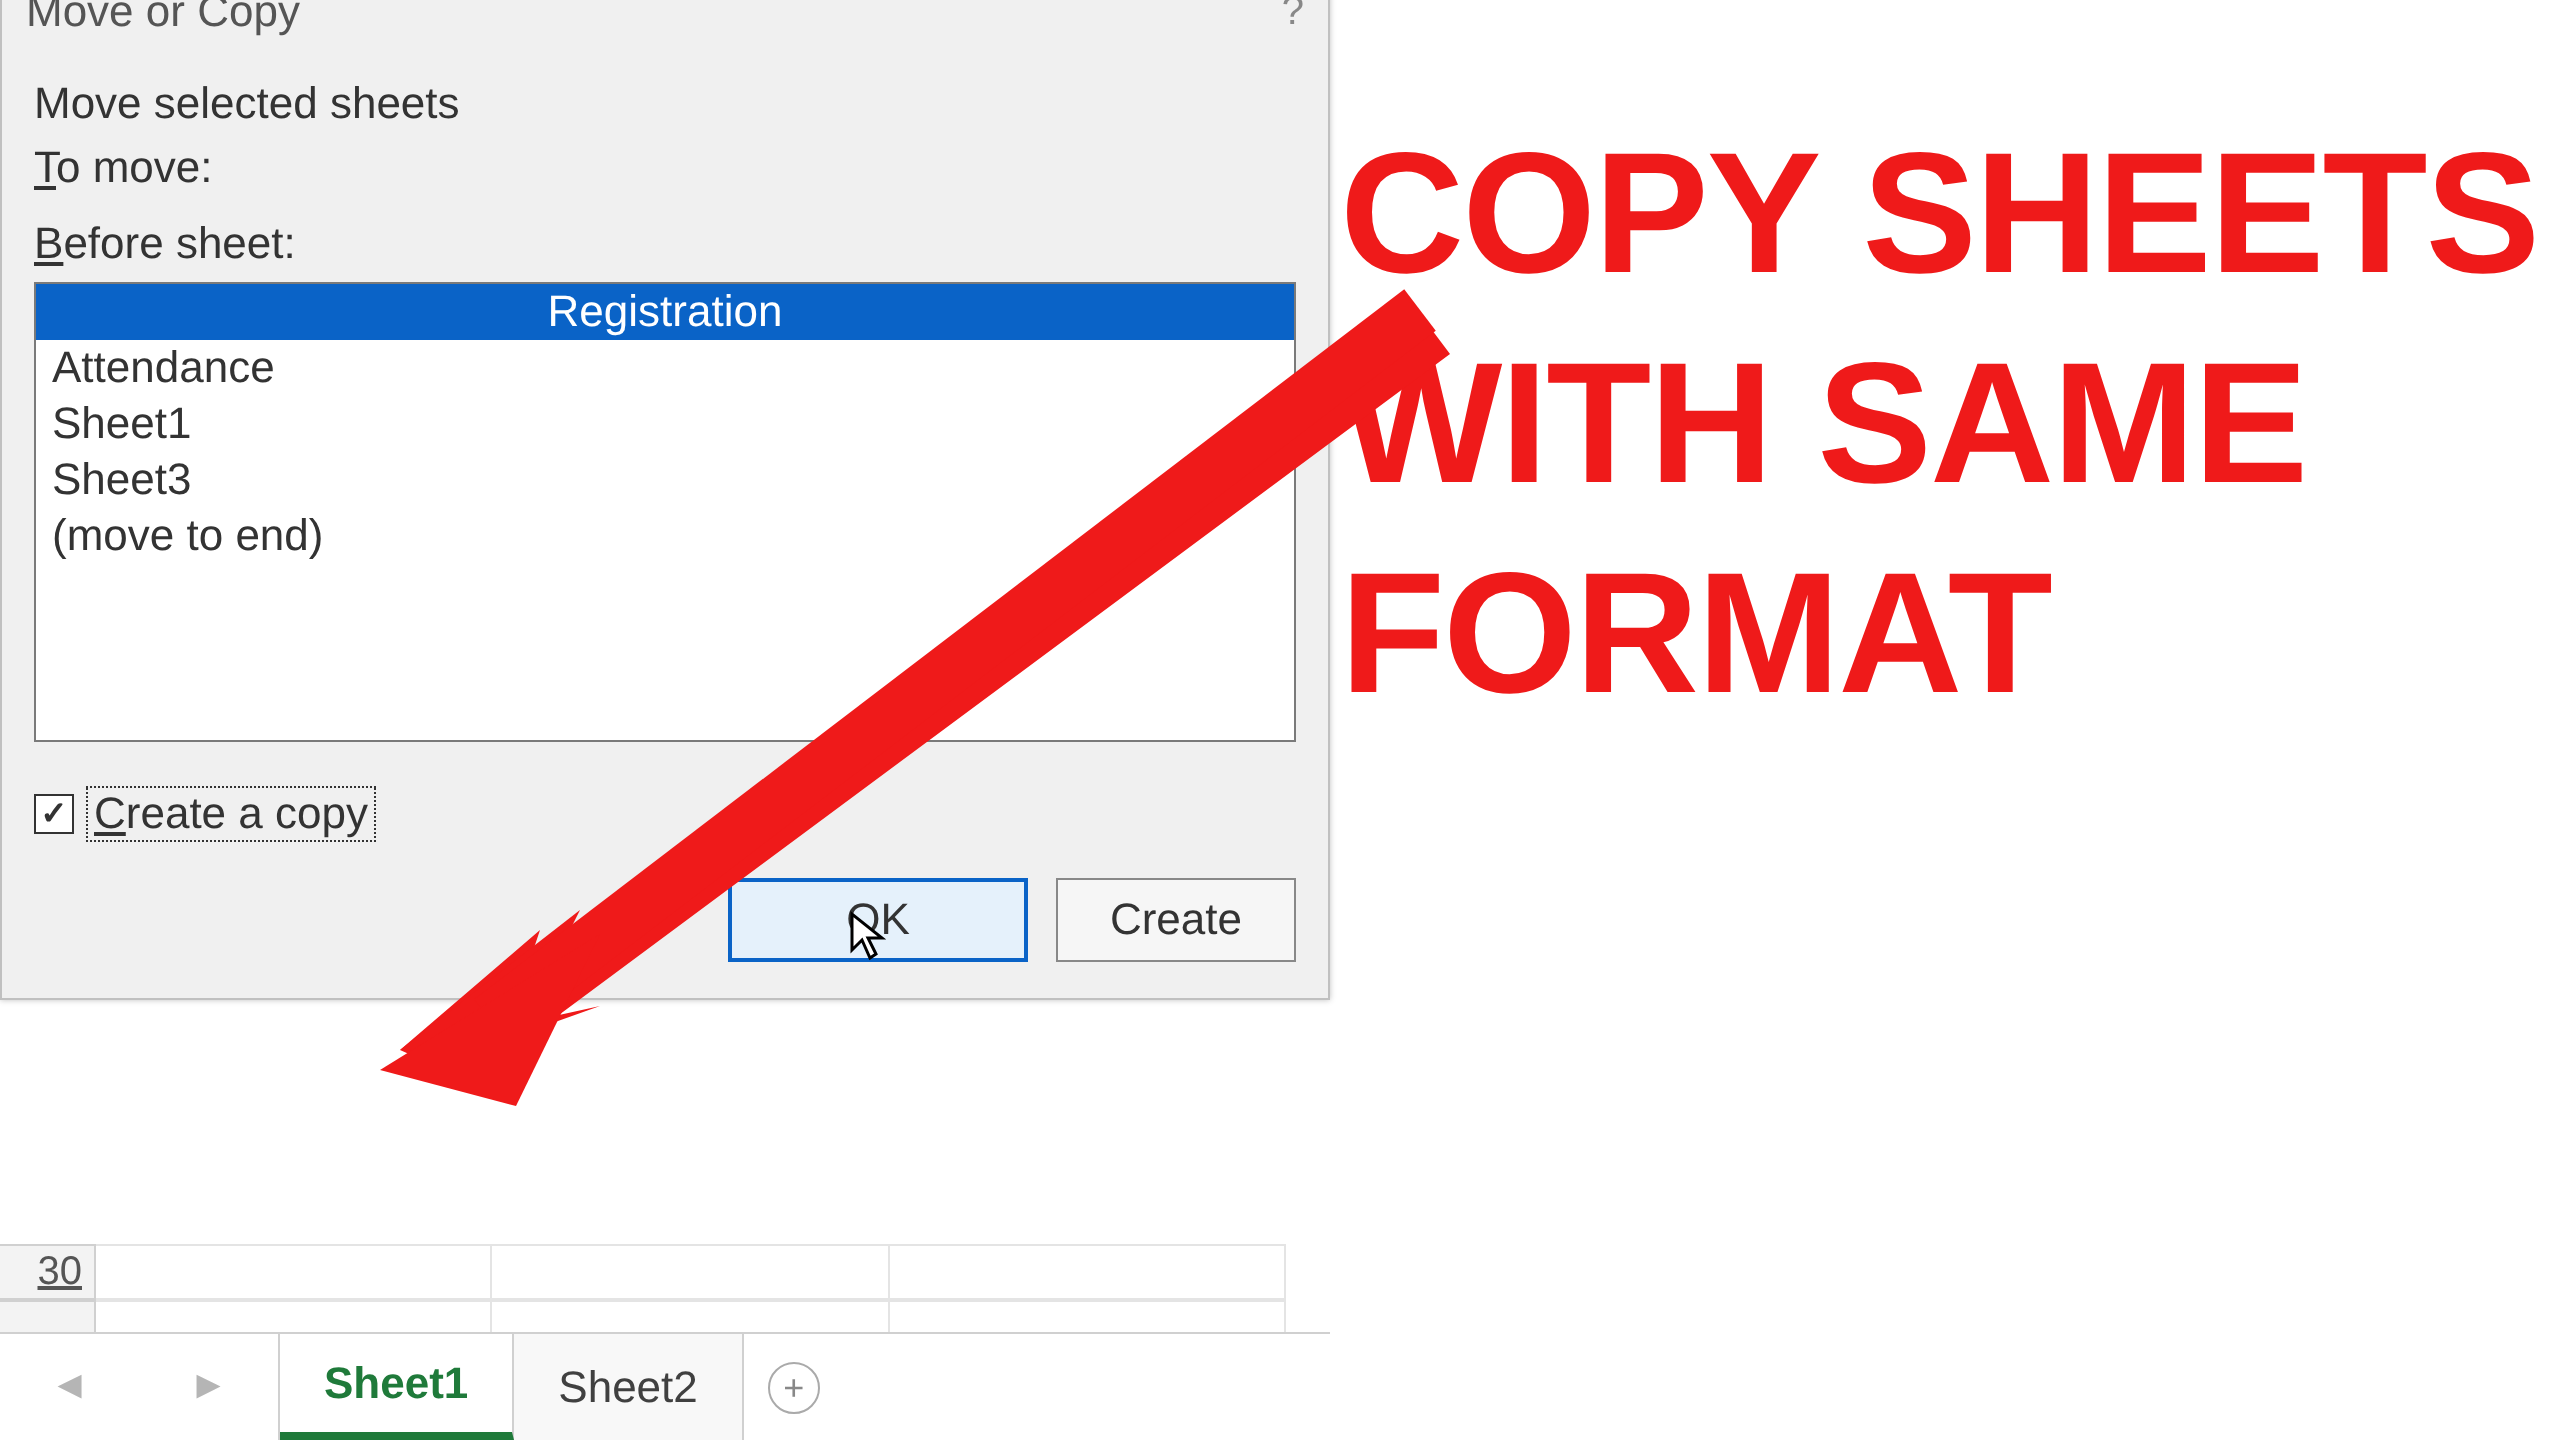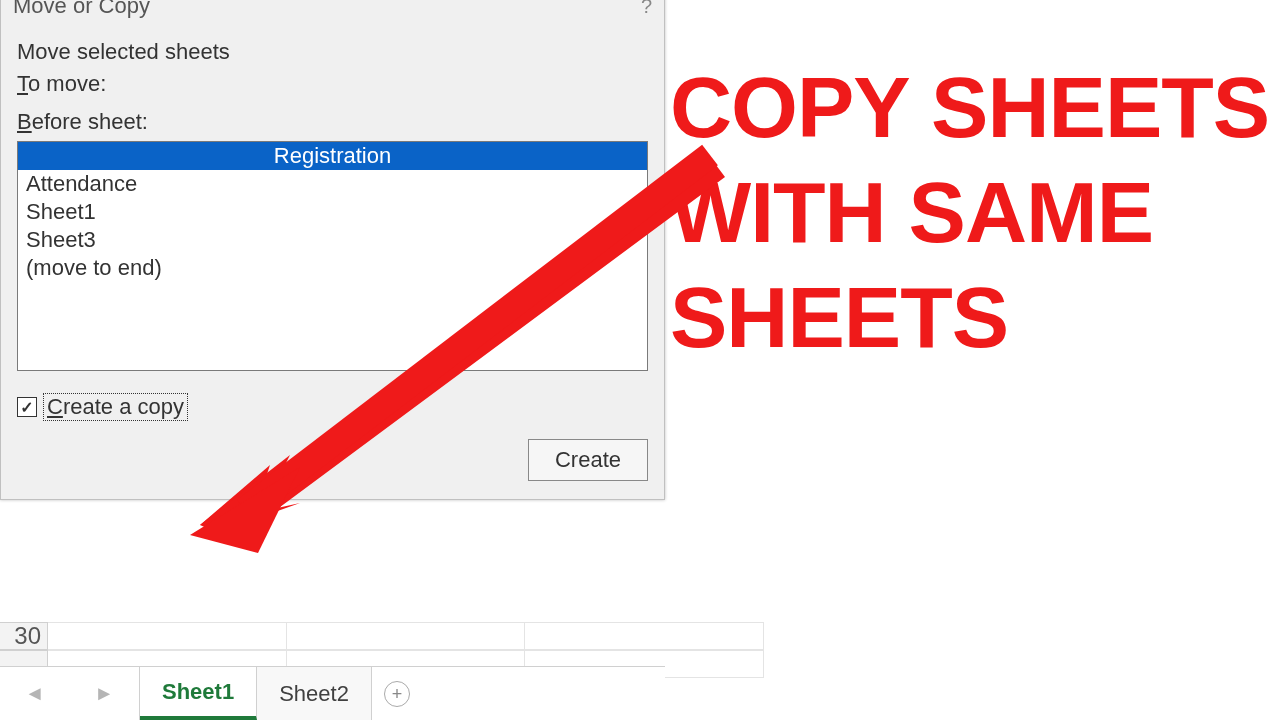--- a/index.html
+++ b/index.html
@@ -110,24 +110,25 @@
   .cursor-icon {
     position: absolute;
     left: 58px;
     top: 14px;
     pointer-events: none;
   }
   .row-area {
     position: absolute;
     left: 0;
     top: 622px;
-    width: 764px;
-    font-size: 24px;
+    width: 643px;
+    font-size: 20px;
     color: #555;
     background: #fff;
+    text-decoration: underline;
   }
   .rownum {
     border: 1px solid #d0d0d0;
     border-left: none;
     width: 48px;
     text-align: right;
     padding: 0 6px;
     height: 28px;
     line-height: 26px;
     background: #f3f3f3;
@@ -240,20 +241,26 @@
         <div class="item">(move to end)</div>
       </div>
   </div>
   <div class="checkbox-row">
     <div class="checkbox">
       <span>✓</span>
     </div>
     <span class="dotted-focus underline-first">Create a copy</span>
   </div>
   <div class="button-row">
+    <button class="btn primary">
+      <span>OK</span>
+      <svg class="cursor-icon" width="24" height="28" viewBox="0 0 24 28">
+        <path d="M2 2 L2 20 L7 15 L11 24 L14 22 L10 14 L17 14 Z" fill="#fff" stroke="#000" stroke-width="1.5"></path>
+      </svg>
+    </button>
     <button class="btn" style="min-width:120px">
       <span>Create</span>
     </button>
   </div>
 </div>
 
 <div class="row-area">
   <div class="rowcells">
     <div class="rownum">30</div>
     <div class="cell"></div>
@@ -278,21 +285,21 @@
       <div class="tab">Sheet2</div>
     </div>
   <div class="addtab">
     <div class="plus-circle">+</div>
   </div>
 </div>
 
 <div class="overlay-text">
   <div>COPY SHEETS</div>
   <div>WITH SAME</div>
-  <div>SHEETS</div>
+  <div>FORMAT</div>
 </div>
 
 <svg class="arrow-svg" width="600" height="440" viewBox="0 0 600 440">
   <polygon points="50,410 120,350 110,380 560,42 575,62 122,398 150,388" fill="#ef1a1a"></polygon>
   <polygon points="50,410 140,340 95,430" fill="#ef1a1a"></polygon>
 
   <line x1="560" y1="40" x2="95" y2="395" stroke="#ef1a1a" stroke-width="26"></line>
   <polygon points="40,420 150,352 108,438" fill="#ef1a1a"></polygon>
 </svg>
 

